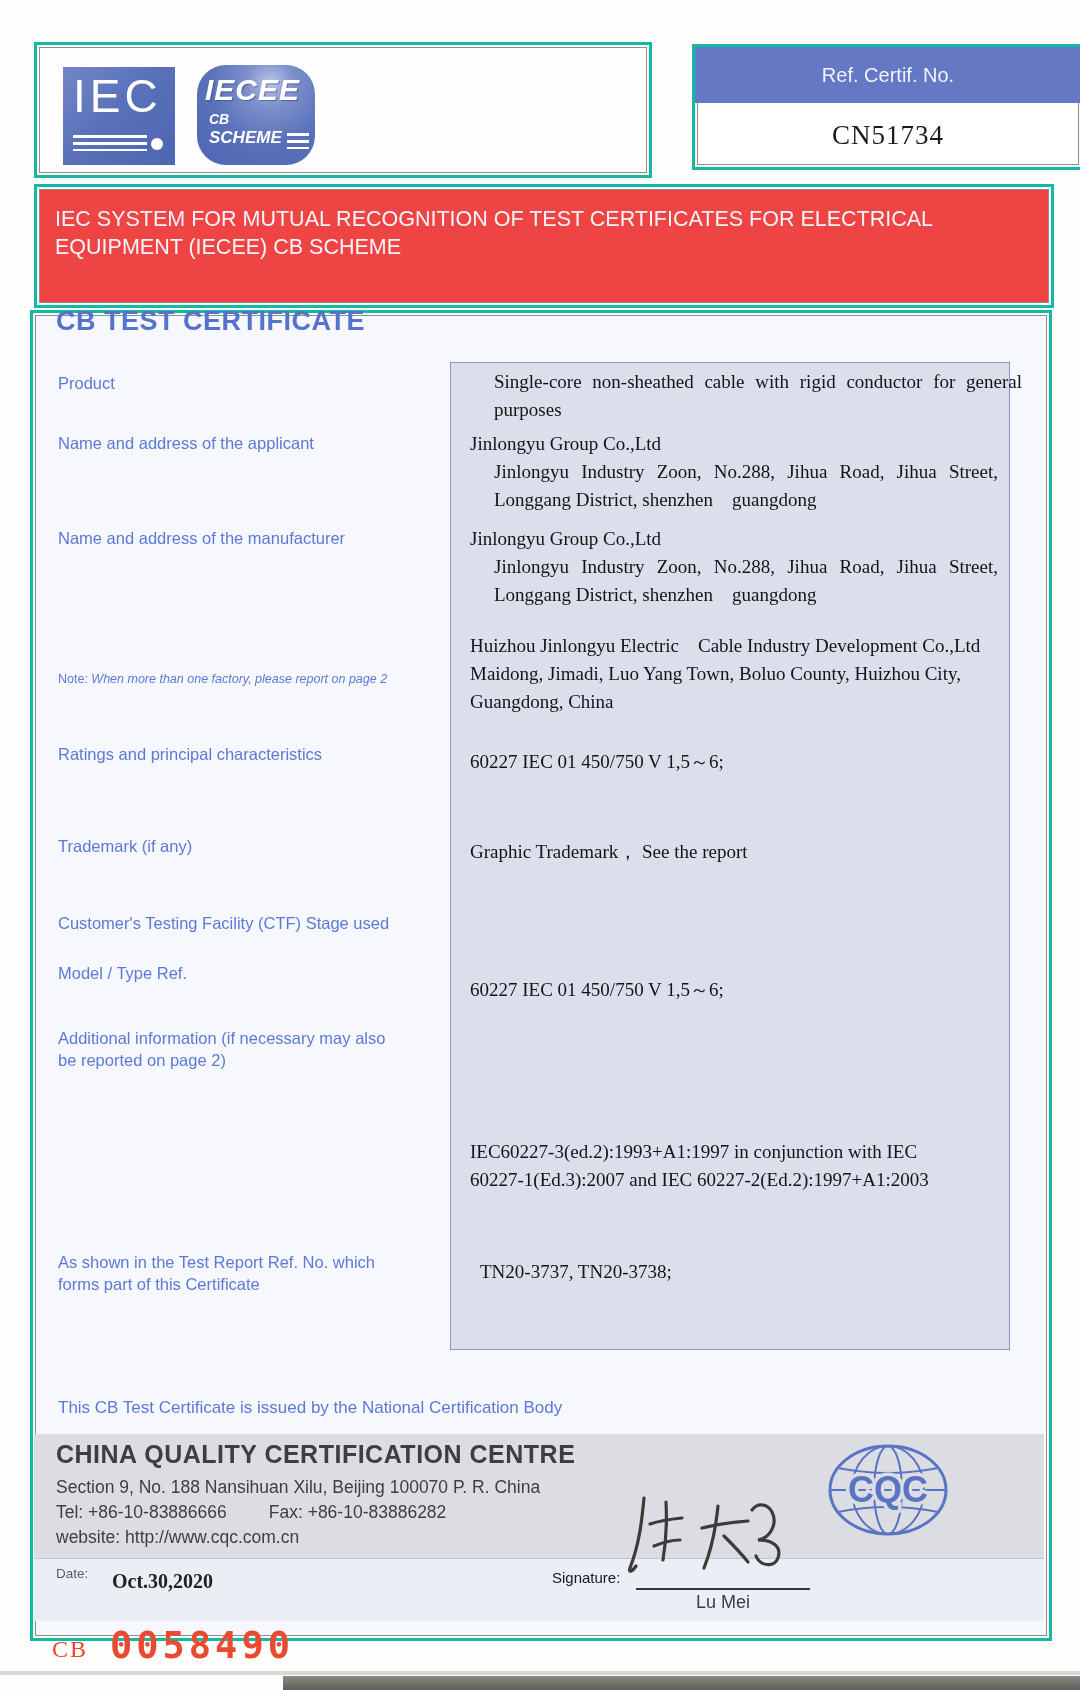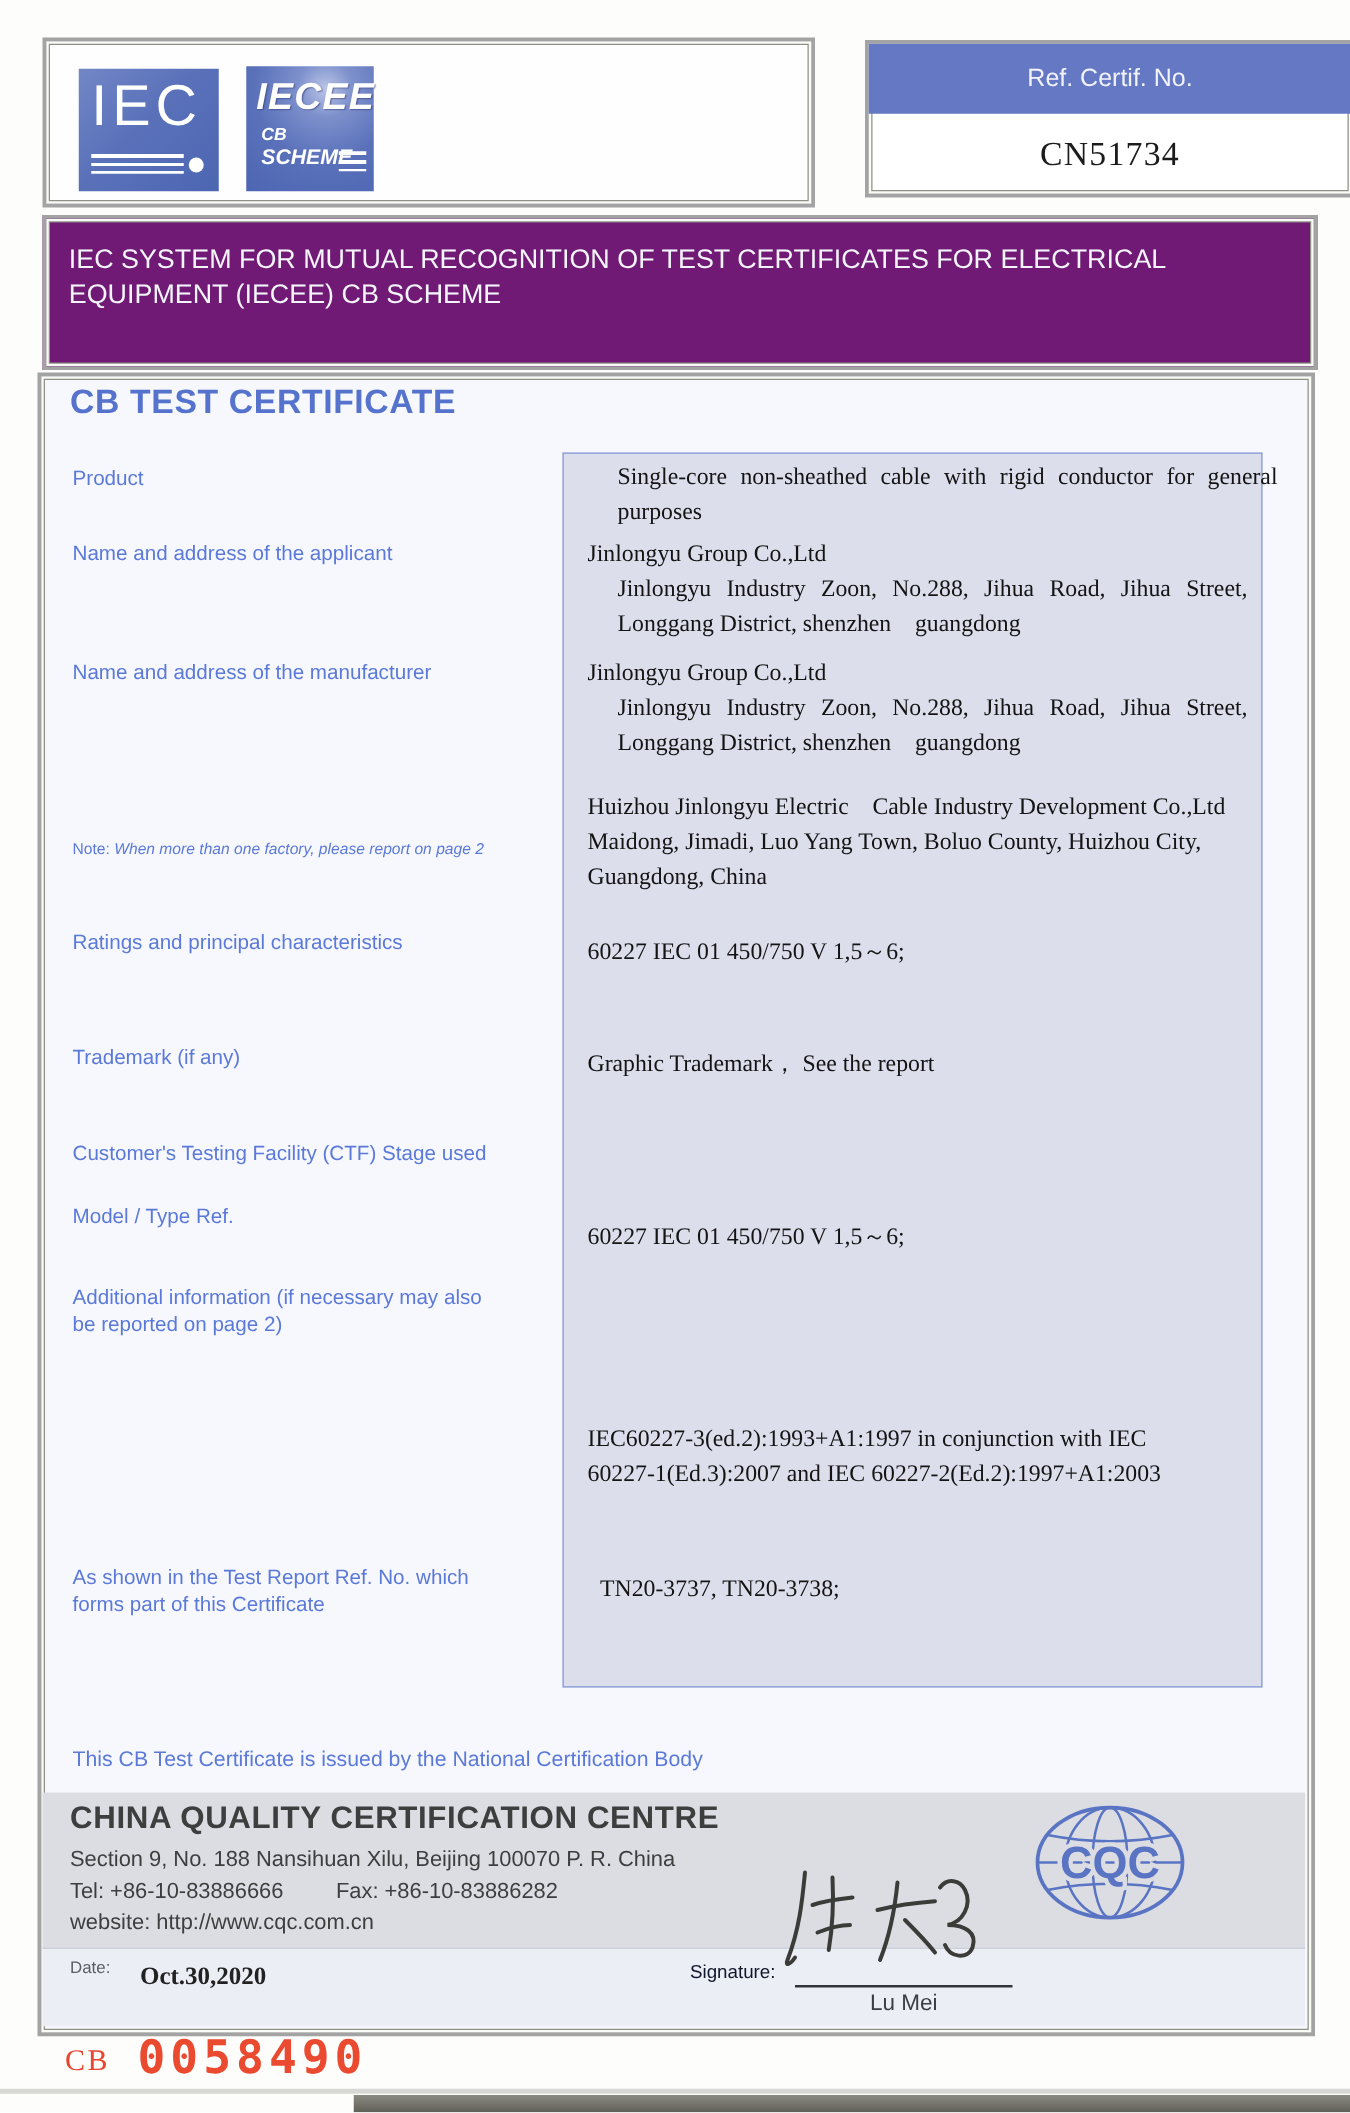--- a/index.html
+++ b/index.html
@@ -1,48 +1,48 @@
 <!DOCTYPE html>
 <html><head>
 <meta charset="utf-8">
 <style>
   html,body{margin:0;padding:0;background:#ffffff;}
   .page{position:relative;width:1080px;height:1690px;background:#fdfdfc;overflow:hidden;
         font-family:"Liberation Sans",sans-serif;}
-  .framed{border:3px solid #a3a3a3;box-shadow:inset 0 0 0 2px #fafaf7, inset 0 0 0 3px #8f9086;}
+  .framed{border:3px solid #14b8a6;box-shadow:inset 0 0 0 2px #fafaf7, inset 0 0 0 3px #8f9086;margin-top:12px;}
   .abs{position:absolute;}
 
   
   .top-left{left:34px;top:30px;width:612px;height:130px;background:#fefefe;}
   .logo-sq{position:absolute;color:#fff;}
   .iec-sq{left:26px;top:22px;width:112px;height:98px;
           background:linear-gradient(135deg,#7287c6 0%,#5a71ba 45%,#4d66b2 100%);}
   .iec-txt{position:absolute;left:10px;top:2px;font-size:46px;font-weight:400;letter-spacing:4px;
            font-family:"Liberation Sans",sans-serif;}
   .iec-lines{position:absolute;left:10px;bottom:14px;width:74px;height:16px;
              background:repeating-linear-gradient(to bottom,#ffffff 0 3px,transparent 3px 7px);}
   .iec-dot{position:absolute;right:12px;bottom:15px;width:12px;height:12px;border-radius:50%;background:#fff;}
-  .iecee-sq{left:160px;top:20px;width:102px;height:100px;
-            background:radial-gradient(circle at 62% 18%,#b9c4e6 0%,#7d90cc 22%,#5a71ba 55%,#4d66b2 100%);}
+  .iecee-sq{left:160px;top:20px;width:118px;height:100px;
+            background:radial-gradient(circle at 62% 18%,#b9c4e6 0%,#7d90cc 22%,#5a71ba 55%,#4d66b2 100%);border-radius:29px;}
   .iecee-title{position:absolute;left:8px;top:8px;font-size:30px;font-weight:bold;font-style:italic;
                letter-spacing:1px;text-shadow:1px 1px 1px rgba(40,50,110,.5);}
   .iecee-cb{position:absolute;left:12px;top:46px;font-size:14px;font-weight:bold;font-style:italic;}
   .iecee-scheme{position:absolute;left:12px;top:63px;font-size:17px;font-weight:bold;font-style:italic;}
   .iecee-lines{position:absolute;right:6px;bottom:16px;width:22px;height:16px;
                background:repeating-linear-gradient(to bottom,#ffffff 0 3px,transparent 3px 7px);}
 
   
   .ref-box{left:692px;top:32px;width:352px;height:120px;background:#fff;padding-left:34px;}
   .ref-head{position:absolute;left:0;top:0;right:0;height:56px;background:#6478c4;
             display:flex;align-items:center;justify-content:center;color:#f2f3fa;font-size:20px;}
   .ref-num{position:absolute;left:0;top:56px;right:0;bottom:0;display:flex;align-items:center;justify-content:center;
            font-family:"Liberation Serif",serif;font-size:27px;color:#1c1c1c;letter-spacing:1px;}
 
   
-  .banner{left:34px;top:172px;width:1014px;height:118px;background:#701a75;}
+  .banner{left:34px;top:172px;width:1014px;height:118px;background:#ef4444;}
   .banner-text{position:absolute;left:18px;top:18px;width:975px;color:#f4f5fb;font-size:21.5px;line-height:28px;}
 
   
   .main-box{left:30px;top:298px;width:1016px;height:1325px;background:#f7f8fd;}
   .cert-title{left:56px;top:306px;font-size:27px;font-weight:bold;color:#5572cc;letter-spacing:.5px;}
   .values-panel{left:450px;top:362px;width:558px;height:986px;background:#dcdeec;border:1px solid #8298d3;}
 
   .lbl{position:absolute;left:58px;width:372px;color:#5b79d8;font-size:16.5px;line-height:21.5px;}
   .note{position:absolute;left:58px;width:380px;color:#5b79d8;font-size:12.5px;}
   .note i{font-style:italic;}

